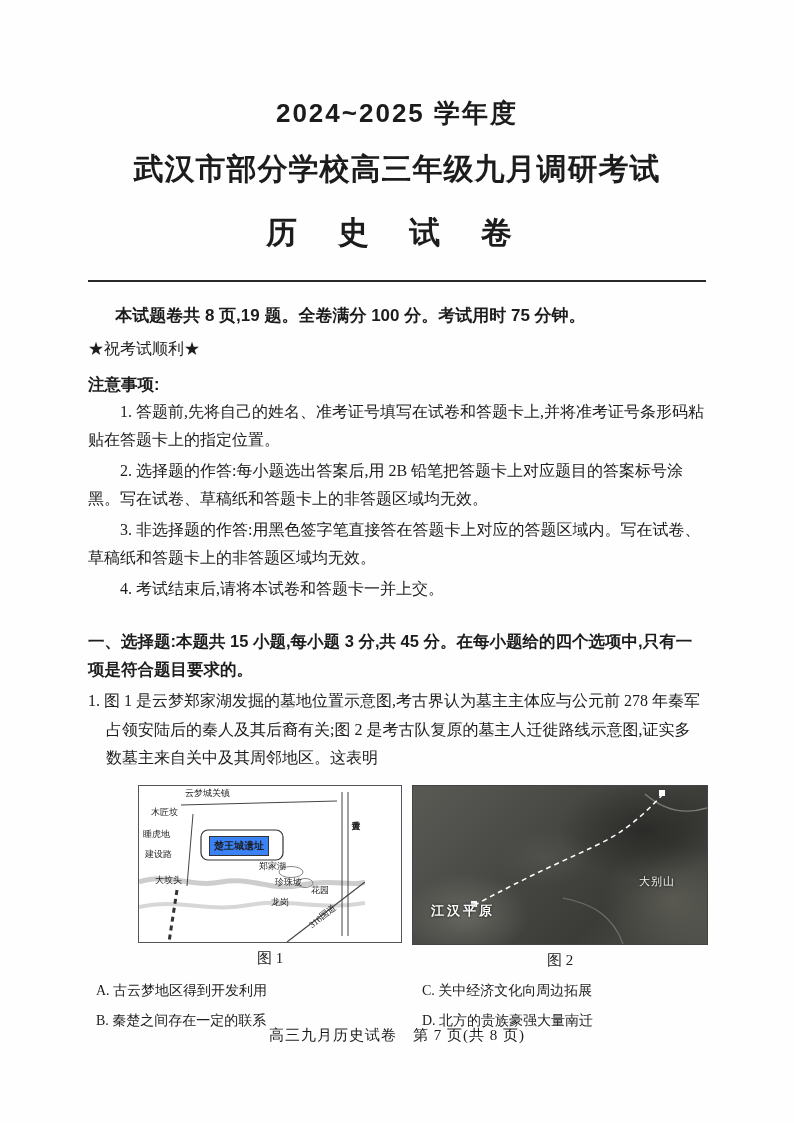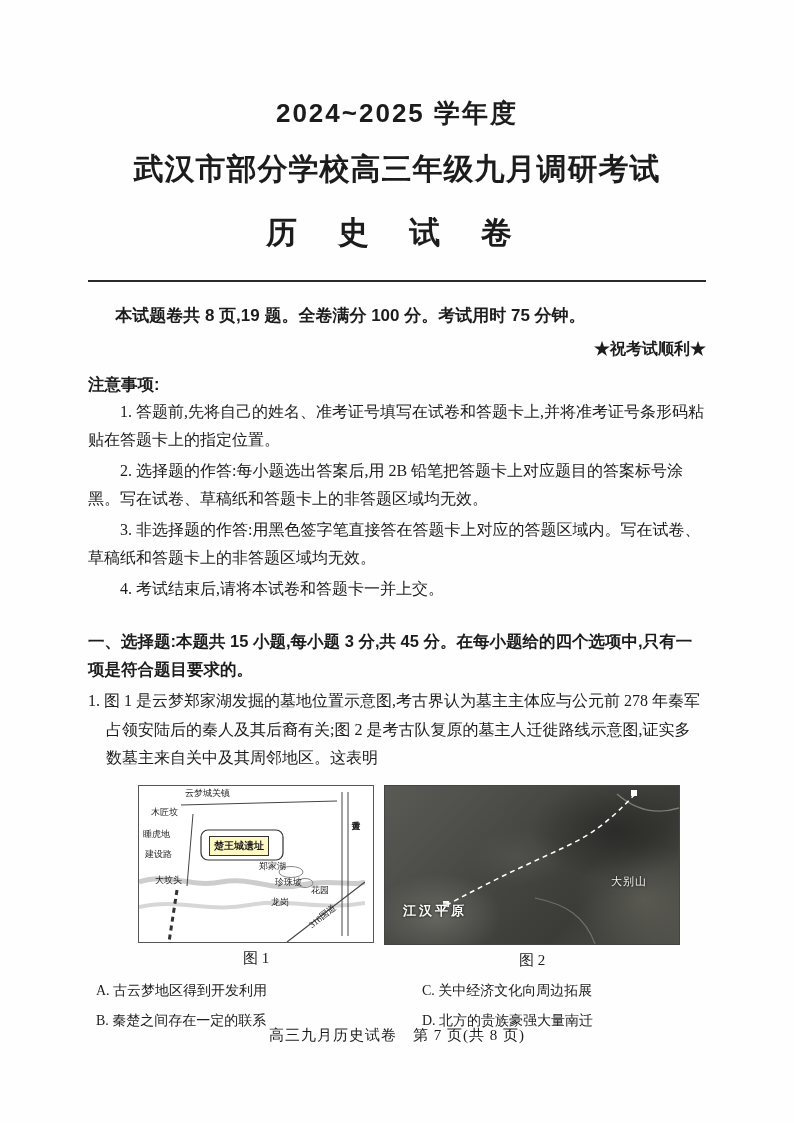--- a/index.html
+++ b/index.html
@@ -11,37 +11,37 @@
     font-family:"Liberation Serif","DejaVu Serif",serif;
     color:#1c1c1c;
     overflow:hidden;
   }
   .content{padding:96px 88px 0 88px;}
   .t1{text-align:center;font-size:26px;font-weight:700;font-family:"Liberation Sans","DejaVu Sans",sans-serif;letter-spacing:2px;}
   .t2{text-align:center;font-size:30px;font-weight:700;font-family:"Liberation Sans","DejaVu Sans",sans-serif;margin-top:18px;letter-spacing:1px;}
   .t3{text-align:center;font-size:31px;font-weight:700;font-family:"Liberation Sans","DejaVu Sans",sans-serif;margin-top:22px;letter-spacing:16px;}
   .rule{border:none;border-top:2px solid #2a2a2a;margin:26px 0 0 0;}
   .exam-info{margin-top:22px;font-size:17px;font-weight:700;font-family:"Liberation Sans","DejaVu Sans",sans-serif;text-indent:1.6em;}
-  .wish{margin-top:12px;text-align:right;font-size:16px;font-weight:700;}
+  .wish{margin-top:12px;text-align:left;font-size:16px;font-weight:400;}
   .notice-title{margin-top:14px;font-size:16.5px;font-weight:700;font-family:"Liberation Sans","DejaVu Sans",sans-serif;}
   .notice{font-size:16px;line-height:1.78;text-indent:2em;margin:2px 0 0 0;}
   .section-title{margin-top:24px;font-size:16.5px;line-height:1.7;font-weight:700;font-family:"Liberation Sans","DejaVu Sans",sans-serif;}
   .q-stem{margin-top:4px;font-size:16px;line-height:1.78;padding-left:18px;text-indent:-18px;}
   .figures{display:flex;gap:10px;margin:12px 0 0 50px;align-items:flex-start;}
   .fig-wrap{display:flex;flex-direction:column;align-items:center;}
   .fig-caption{margin-top:6px;font-size:15px;}
   .fig1{
-    position:relative;width:236px;height:158px;
+    position:relative;width:264px;height:158px;
     background:#ffffff;border:1px solid #555;box-sizing:border-box;
   }
   .fig1 svg{position:absolute;left:0;top:0;}
   .f1-label{position:absolute;font-size:9px;color:#222;white-space:nowrap;line-height:1;}
   .f1-site{
     position:absolute;left:70px;top:50px;
-    border:1px solid #333;background:#fef9c3;
+    border:1px solid #333;background:#3b82f6;
     font-size:10px;font-weight:700;padding:2px 4px;white-space:nowrap;
   }
   .f1-vert{writing-mode:vertical-rl;}
   .f1-diag{transform:rotate(-38deg);}
   .fig2{
     position:relative;width:296px;height:160px;box-sizing:border-box;
     border:1px solid #444;
     background-color:#4a4a46;
     background-image:
       radial-gradient(90px 60px at 18% 82%, rgba(130,130,120,.55), transparent 70%),

